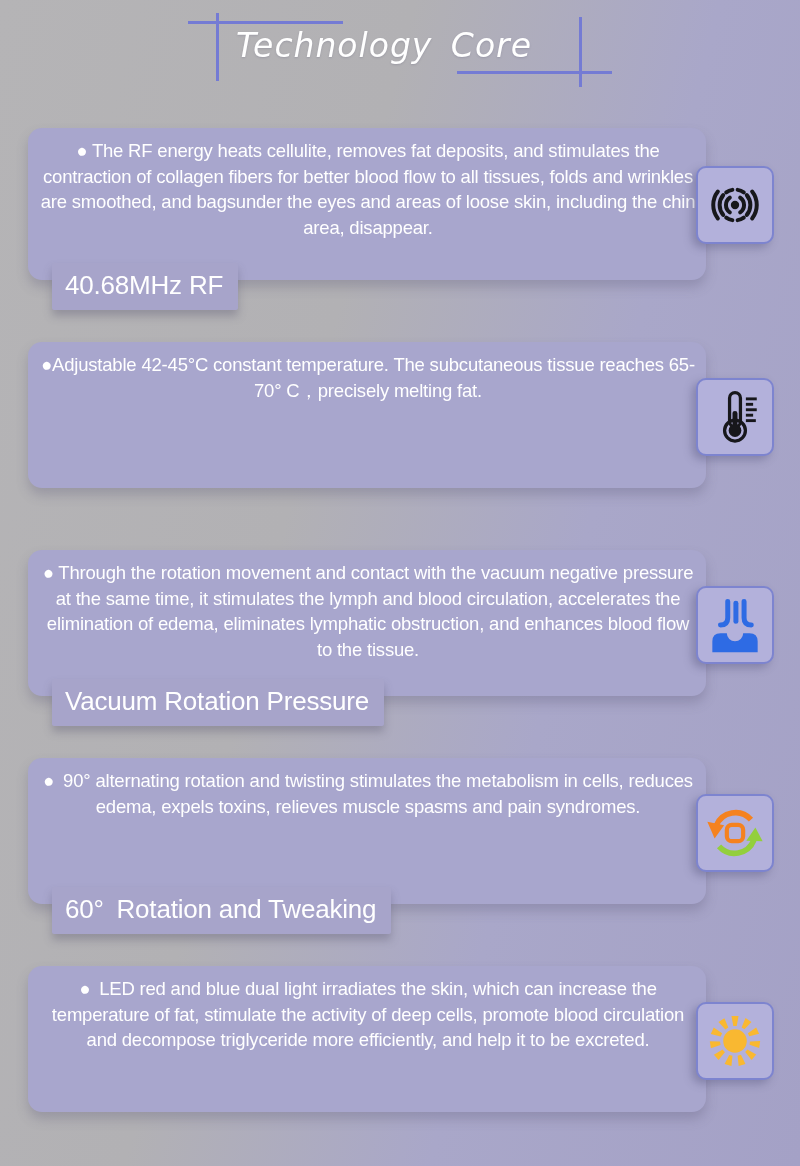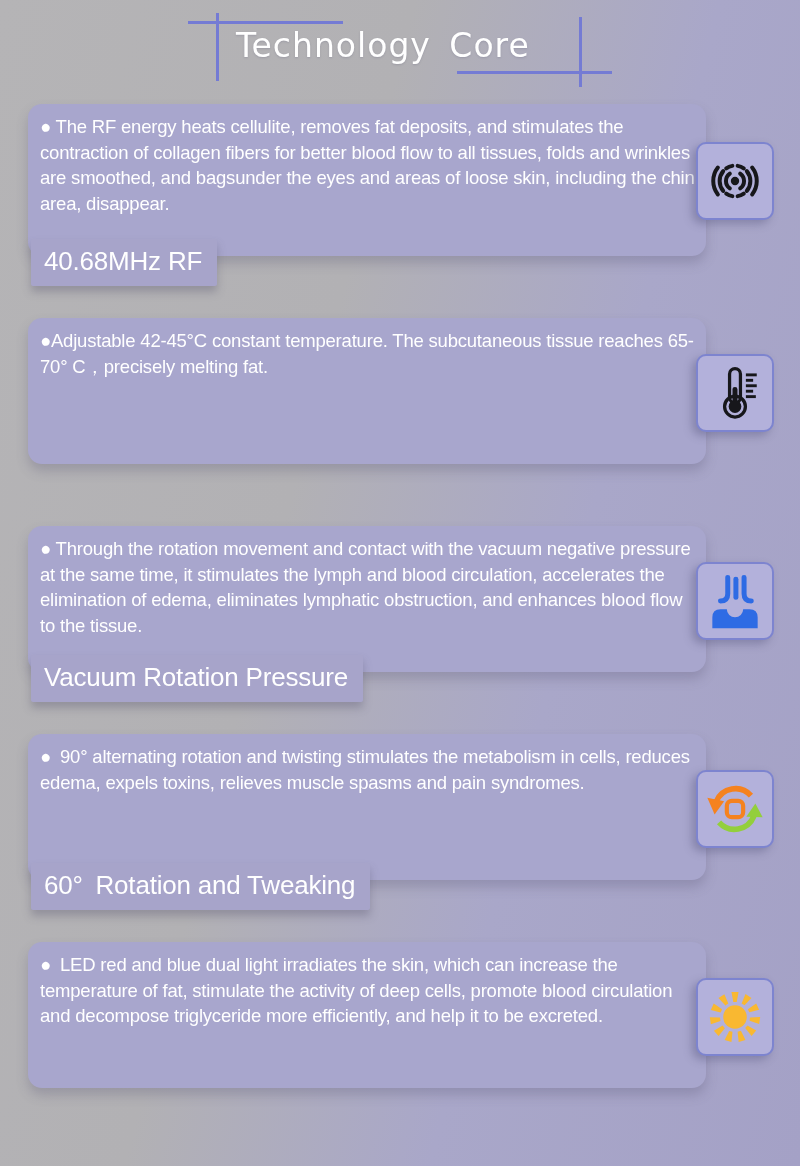--- a/index.html
+++ b/index.html
@@ -3,47 +3,47 @@
 <meta charset="utf-8">
 <style>
   html,body{margin:0;padding:0;}
   body{
     width:800px;height:1166px;overflow:hidden;
     background:linear-gradient(104deg,#b5b4b6 0%,#b2b1b4 38%,#a9a7c9 66%,#a4a1c6 100%);
     font-family:"Liberation Sans",sans-serif;
     -webkit-font-smoothing:antialiased;
   }
   
-  .masthead{position:relative;height:104px;}
+  .masthead{position:relative;height:128px;font-style:italic;}
   .deco{position:absolute;background:#747bd4;}
   .deco.hl{left:188px;top:21px;width:155px;height:3px;}
   .deco.vl{left:216px;top:13px;width:3px;height:68px;}
   .deco.hr{left:457px;top:71px;width:155px;height:3px;}
   .deco.vr{left:579px;top:17px;width:3px;height:70px;}
   .page-title{
     position:absolute;left:236px;top:26px;margin:0;
     font-family:"DejaVu Sans",sans-serif;font-weight:500;
     font-size:33px;color:#ffffff;letter-spacing:1px;word-spacing:7px;
     text-shadow:0 1px 2px rgba(90,90,120,.25);
   }
   
   .feature{position:relative;margin:0 0 62px 28px;width:678px;}
   .card{
     position:relative;background:#a8a6cd;border-radius:14px;
     box-shadow:0 7px 12px rgba(92,90,118,.30);
-    padding:10px 10px 0 12px;box-sizing:border-box;
+    padding:10px 10px 0 12px;box-sizing:border-box;text-align:center;
   }
   .feature:nth-of-type(1) .card{height:152px;}
   .feature:nth-of-type(n+2) .card{height:146px;}
   .card p{
     margin:0;color:#ffffff;font-size:18.5px;line-height:25.5px;
     letter-spacing:-0.2px;
   }
   .badge{
-    position:absolute;left:3px;bottom:-30px;z-index:3;
+    position:absolute;left:24px;bottom:-30px;z-index:3;
     background:#a7a4ca;border-radius:2px;
     box-shadow:0 6px 9px rgba(85,84,110,.35);
     padding:7px 15px 9px 13px;
     color:#ffffff;font-size:26px;letter-spacing:-0.2px;white-space:nowrap;
   }
   .icon-box{
     position:absolute;right:-68px;top:36px;z-index:2;
     width:78px;height:78px;box-sizing:border-box;
     background:#b3b1db;border:2px solid #7d84cf;border-radius:10px;
     box-shadow:-4px 4px 8px rgba(70,70,110,.35);

